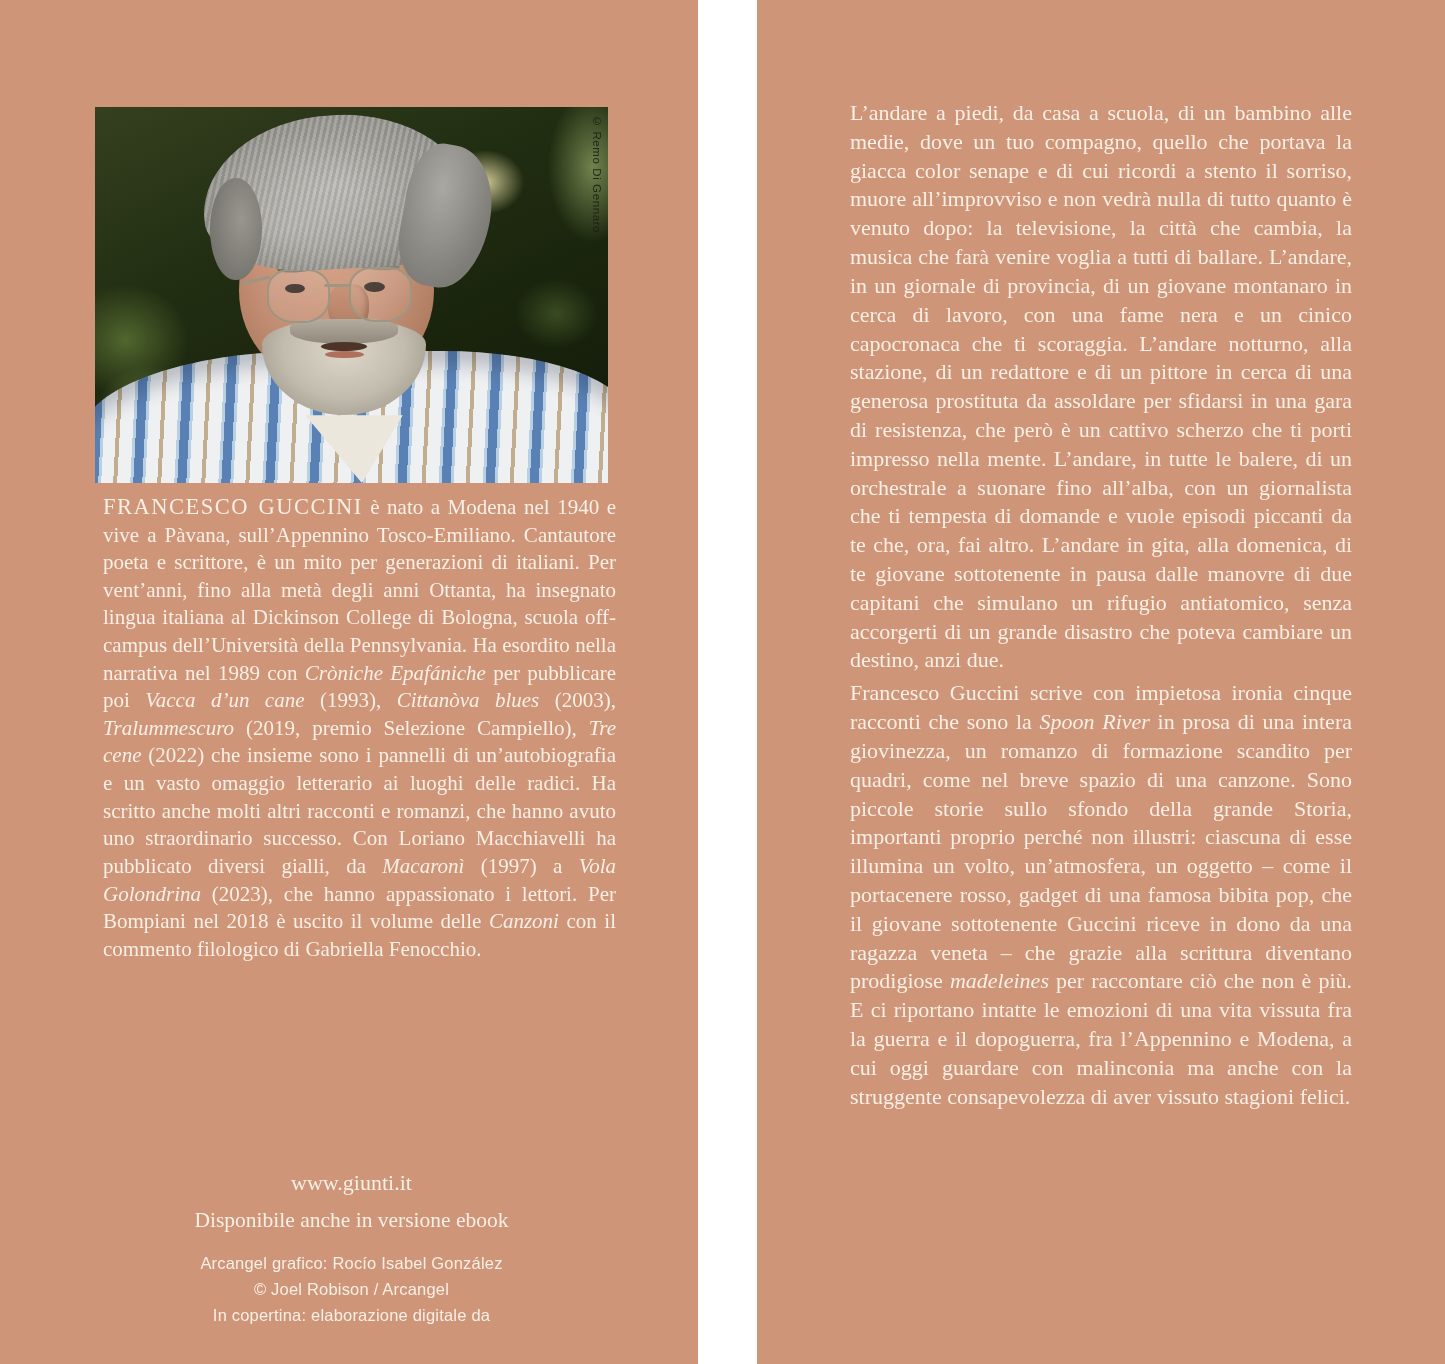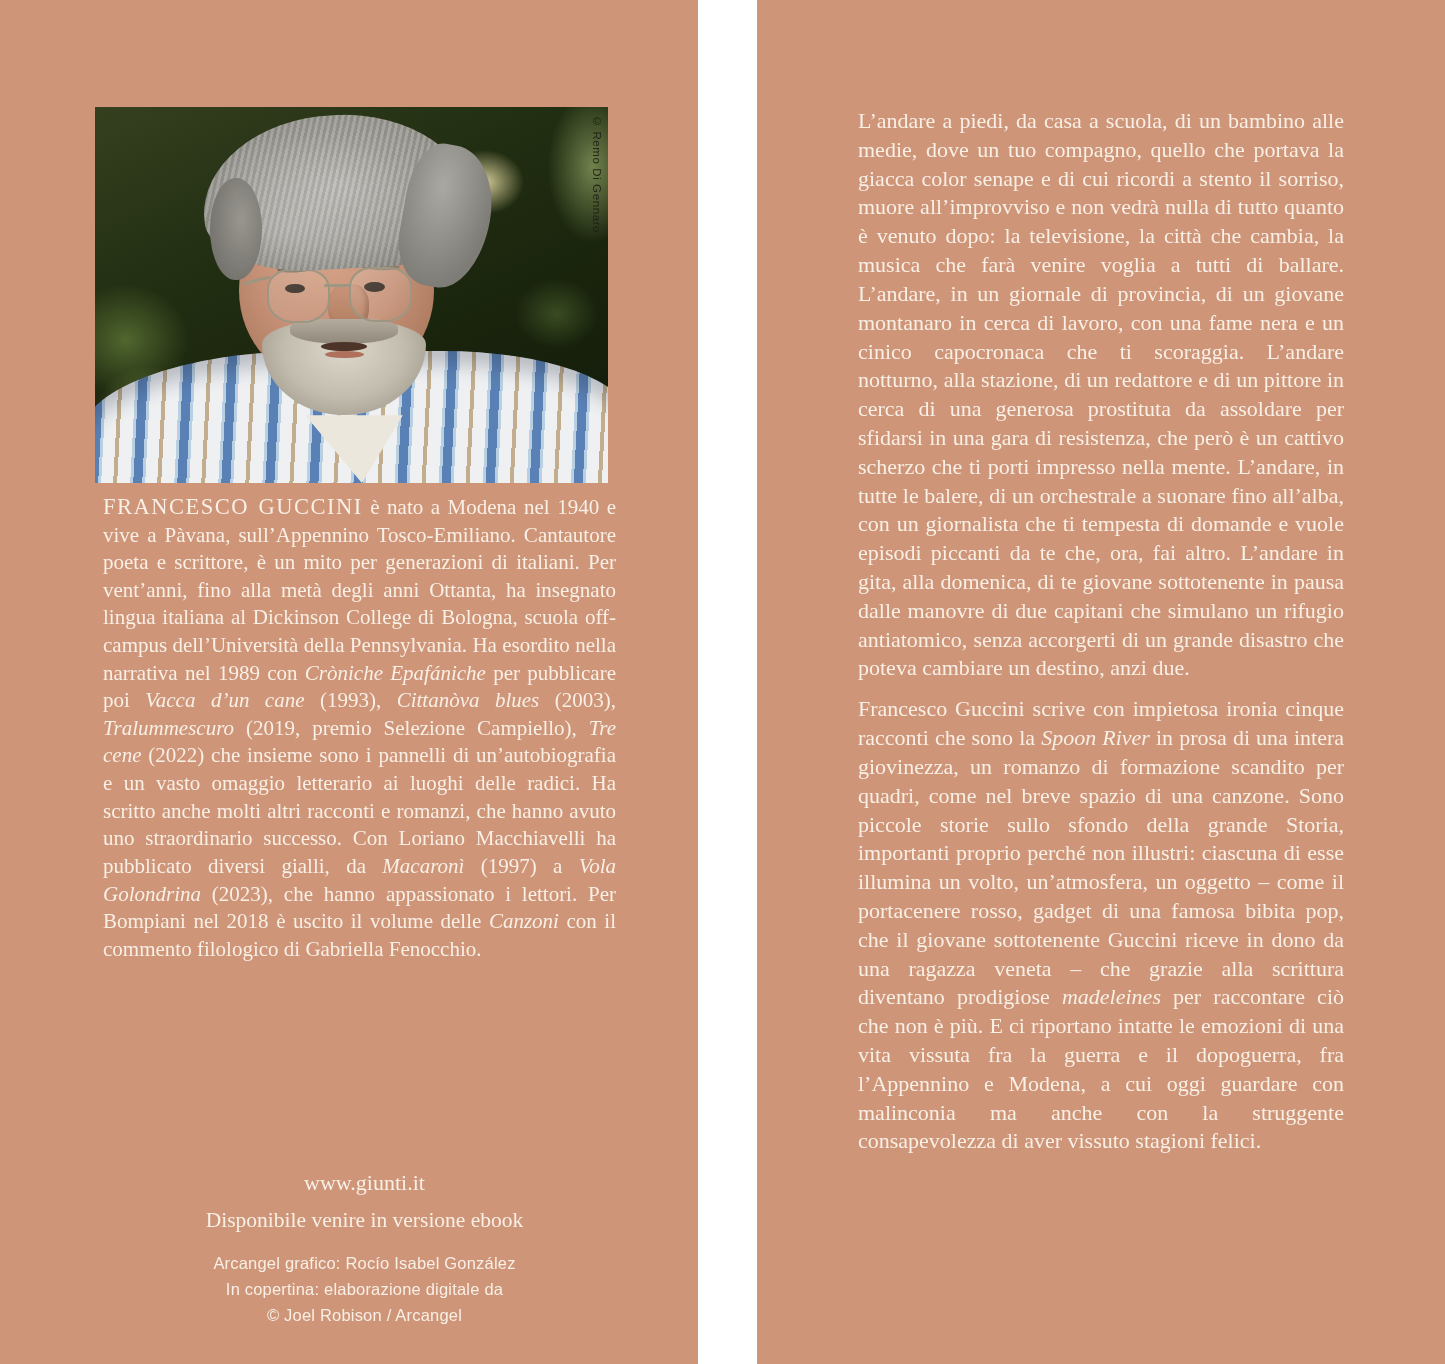--- a/index.html
+++ b/index.html
@@ -108,35 +108,35 @@
   }
   .z1{z-index:1}.z2{z-index:2}.z3{z-index:3}.z4{z-index:4}.z5{z-index:5}.z6{z-index:6}.z7{z-index:7}.z8{z-index:8}
 
   
   .bio{
     position:absolute;left:95px;top:492px;width:513px;
     text-align:justify;font-size:21px;line-height:1.315;margin-left:8px;
   }
   .bio-lead{font-size:22.5px;letter-spacing:1.5px;}
   em{font-style:italic;}
-  .left-footer{position:absolute;left:108px;top:1170px;width:513px;text-align:center;}
+  .left-footer{position:absolute;left:95px;top:1170px;width:513px;text-align:center;}
   .website{font-size:22px;}
   .ebook{font-size:21.5px;margin-top:12px;}
   .credits{
     margin-top:17px;
     font-family:"Liberation Sans", sans-serif;
     font-size:16.5px;line-height:26px;letter-spacing:.2px;
   }
 
   
   .right-text{
     position:absolute;left:89px;top:95px;width:510px;
     text-align:justify;font-size:22px;line-height:1.31;
   }
-  .right-text p{margin:12px;}
+  .right-text p{margin:4px;}
 </style>
 </head>
 <body>
 
 <div class="flap flap-left">
 
   <div class="photo">
     <div class="photo-bg"></div>
     <div class="shirt z1"></div>
     <div class="undershirt z2"></div>
@@ -161,25 +161,25 @@
     <div class="hair-l z8"></div>
     <div class="photo-credit">© Remo Di Gennaro</div>
   </div>
 
   <div class="bio">
     <span class="bio-lead">FRANCESCO GUCCINI</span><span> è nato a Modena nel 1940 e vive a Pàvana, sull’Appennino Tosco-Emiliano. Cantautore poeta e scrittore, è un mito per generazioni di italiani. Per vent’anni, fino alla metà degli anni Ottanta, ha insegnato lingua italiana al Dickinson College di Bologna, scuola off-campus dell’Università della Pennsylvania. Ha esordito nella narrativa nel 1989 con <em>Cròniche Epafániche</em> per pubblicare poi <em>Vacca d’un cane</em> (1993), <em>Cittanòva blues</em> (2003), <em>Tralummescuro</em> (2019, premio Selezione Campiello), <em>Tre cene</em> (2022) che insieme sono i pannelli di un’autobiografia e un vasto omaggio letterario ai luoghi delle radici. Ha scritto anche molti altri racconti e romanzi, che hanno avuto uno straordinario successo. Con Loriano Macchiavelli ha pubblicato diversi gialli, da <em>Macaronì</em> (1997) a <em>Vola Golondrina</em> (2023), che hanno appassionato i lettori. Per Bompiani nel 2018 è uscito il volume delle <em>Canzoni</em> con il commento filologico di Gabriella Fenocchio.</span>
   </div>
 
   <div class="left-footer">
     <div class="website">www.giunti.it</div>
-    <div class="ebook">Disponibile venire in versione ebook</div>
+    <div class="ebook">Disponibile anche in versione ebook</div>
     <div class="credits">
       <div>Arcangel grafico: Rocío Isabel González</div>
+      <div>© Joel Robison / Arcangel</div>
       <div>In copertina: elaborazione digitale da</div>
-      <div>© Joel Robison / Arcangel</div>
     </div>
   </div>
 
 </div>
 
 <div class="gutter"></div>
 
 <div class="flap flap-right">
   <div class="right-text">
     <p>L’andare a piedi, da casa a scuola, di un bambino alle medie, dove un tuo compagno, quello che portava la giacca color senape e di cui ricordi a stento il sorriso, muore all’improvviso e non vedrà nulla di tutto quanto è venuto dopo: la televisione, la città che cambia, la musica che farà venire voglia a tutti di ballare. L’andare, in un giornale di provincia, di un giovane montanaro in cerca di lavoro, con una fame nera e un cinico capocronaca che ti scoraggia. L’andare notturno, alla stazione, di un redattore e di un pittore in cerca di una generosa prostituta da assoldare per sfidarsi in una gara di resistenza, che però è un cattivo scherzo che ti porti impresso nella mente. L’andare, in tutte le balere, di un orchestrale a suonare fino all’alba, con un giornalista che ti tempesta di domande e vuole episodi piccanti da te che, ora, fai altro. L’andare in gita, alla domenica, di te giovane sottotenente in pausa dalle manovre di due capitani che simulano un rifugio antiatomico, senza accorgerti di un grande disastro che poteva cambiare un destino, anzi due.</p>

